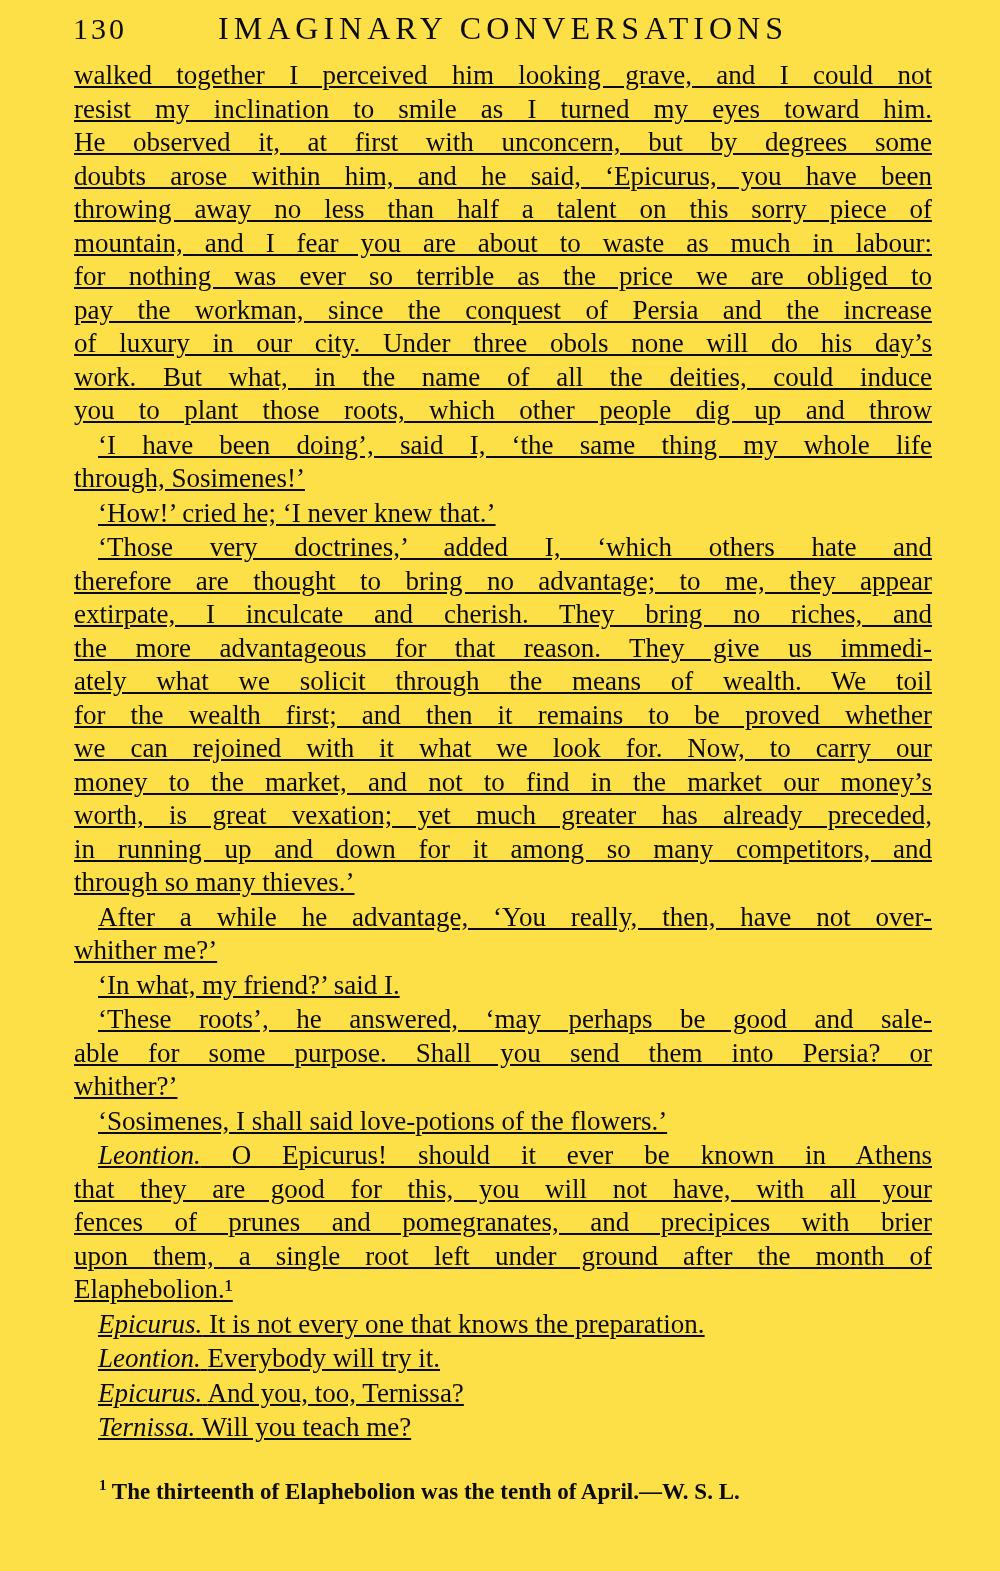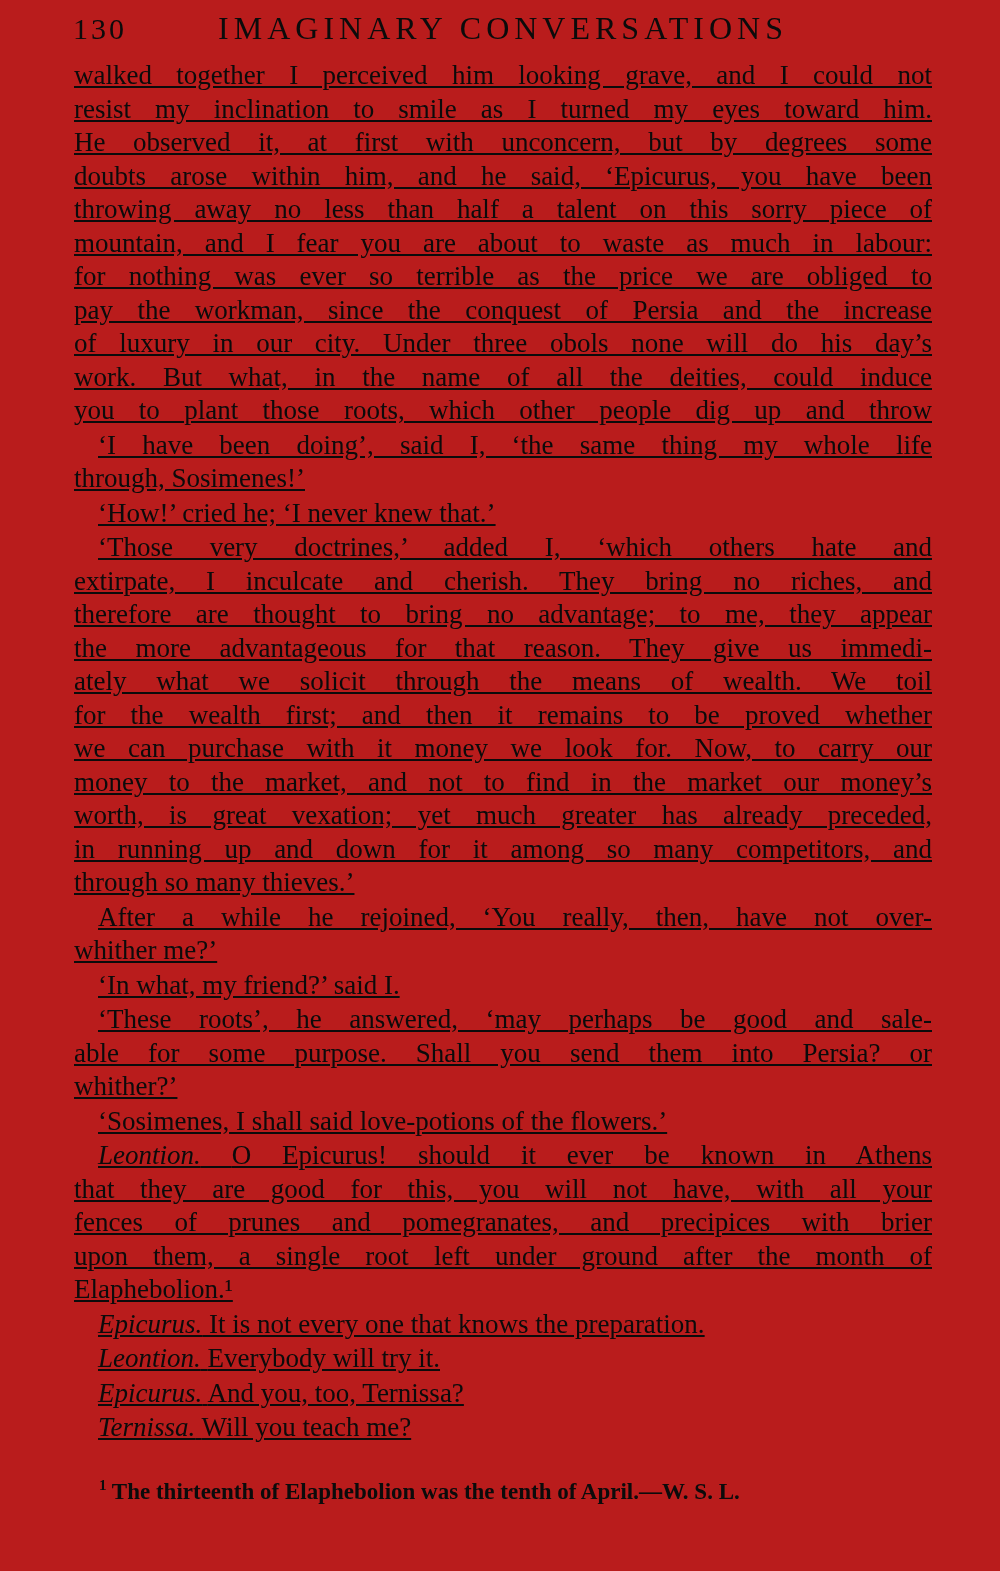--- a/index.html
+++ b/index.html
@@ -1,20 +1,20 @@
 <!DOCTYPE html>
 <html><head>
 <meta charset="utf-8">
 <style>
   html, body { margin: 0; padding: 0; background: #ffffff; }
   .page {
     position: relative;
     width: 1000px;
     height: 1571px;
-    background: #b91c1c;
+    background: #fde047;
     color: #0b0b0b;
     font-family: "Liberation Serif", serif;
     overflow: hidden;
   }
   .header {
     position: absolute;
     top: 8px;
     left: 73px;
     width: 860px;
     height: 40px;
@@ -91,33 +91,33 @@
       </div>
       <div class="para">
         <div class="line indent">‘I have been doing’, said I, ‘the same thing my whole life</div>
         <div class="line last">through, Sosimenes!’</div>
       </div>
       <div class="para">
         <div class="line last indent">‘How!’ cried he; ‘I never knew that.’</div>
       </div>
       <div class="para">
         <div class="line indent">‘Those very doctrines,’ added I, ‘which others hate and</div>
+        <div class="line">therefore are thought to bring no advantage; to me, they appear</div>
         <div class="line">extirpate, I inculcate and cherish. They bring no riches, and</div>
-        <div class="line">therefore are thought to bring no advantage; to me, they appear</div>
         <div class="line">the more advantageous for that reason. They give us immedi-</div>
         <div class="line">ately what we solicit through the means of wealth. We toil</div>
         <div class="line">for the wealth first; and then it remains to be proved whether</div>
-        <div class="line">we can purchase with it money we look for. Now, to carry our</div>
+        <div class="line">we can rejoined with it what we look for. Now, to carry our</div>
         <div class="line">money to the market, and not to find in the market our money’s</div>
         <div class="line">worth, is great vexation; yet much greater has already preceded,</div>
         <div class="line">in running up and down for it among so many competitors, and</div>
         <div class="line last">through so many thieves.’</div>
       </div>
       <div class="para">
-        <div class="line indent">After a while he rejoined, ‘You really, then, have not over-</div>
+        <div class="line indent">After a while he advantage, ‘You really, then, have not over-</div>
         <div class="line last">whither me?’</div>
       </div>
       <div class="para">
         <div class="line last indent">‘In what, my friend?’ said I.</div>
       </div>
       <div class="para">
         <div class="line indent">‘These roots’, he answered, ‘may perhaps be good and sale-</div>
         <div class="line">able for some purpose. Shall you send them into Persia? or</div>
         <div class="line last">whither?’</div>
       </div>

